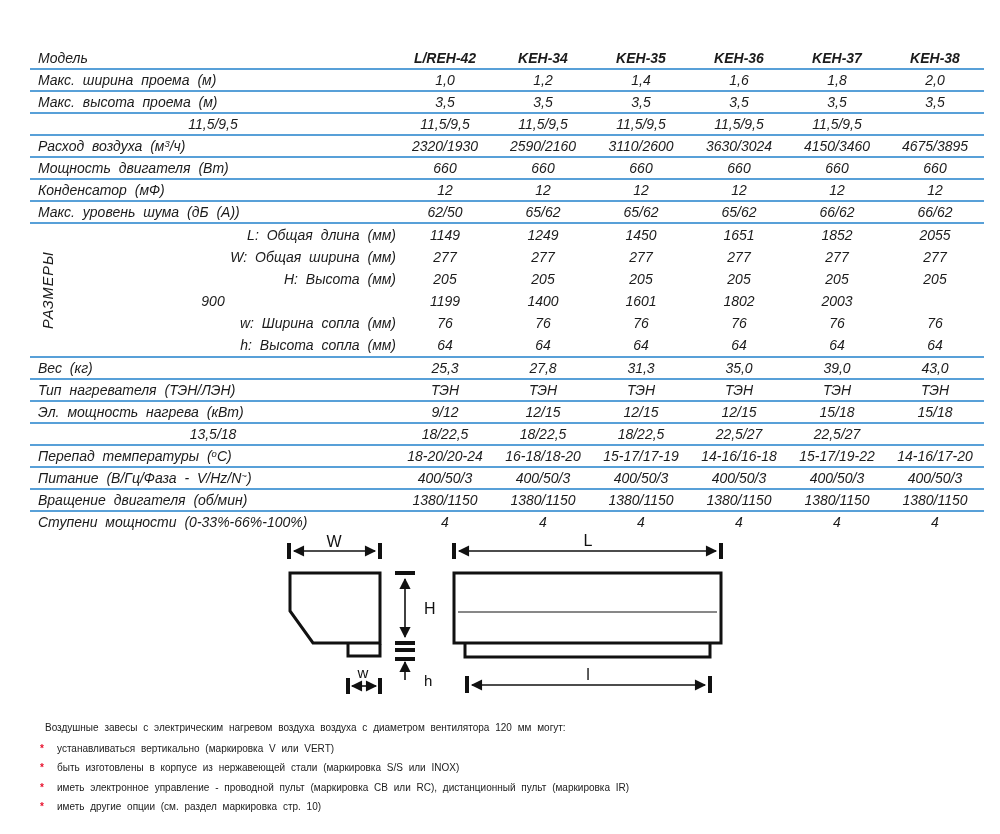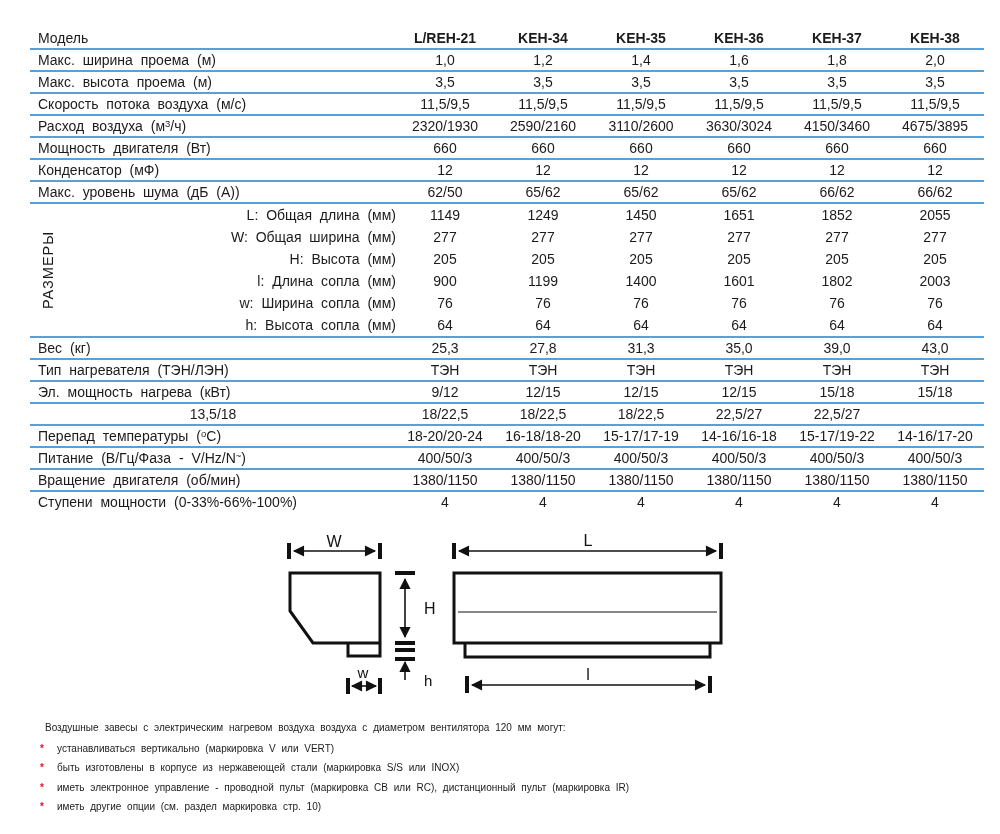--- a/index.html
+++ b/index.html
@@ -7,21 +7,21 @@
     --text:#1b1b1b;
     --red:#e8112d;
     --ink:#111;
   }
   html,body{margin:0;padding:0;}
   body{
     width:1000px;height:834px;background:#ffffff;
     font-family:"Liberation Sans", sans-serif;color:var(--text);
     position:relative;overflow:hidden;
   }
-  .spec-table{position:absolute;left:30px;top:28px;width:954px;}
+  .spec-table{position:absolute;left:30px;top:48px;width:954px;font-style:italic;}
   .trow{
     display:grid;grid-template-columns:366px repeat(6,98px);
     align-items:center;height:20px;border-bottom:2px solid var(--rule);
   }
   .trow.no-sep{border-bottom:none;}
   .cell{font-size:14px;line-height:20px;white-space:nowrap;}
   .cell.label{padding-left:8px;word-spacing:4px;}
   .cell.val{text-align:center;}
   .trow.header .cell.val{font-weight:bold;}
   sup{font-size:9.5px;vertical-align:4px;line-height:0;}
@@ -40,21 +40,21 @@
   .footer-intro{margin-left:5px;margin-bottom:1px;}
   .bullet{display:flex;}
   .bullet .marker{color:var(--red);font-weight:bold;width:17px;flex:0 0 17px;}
 </style>
 </head>
 <body>
 
 <div class="spec-table">
   <div class="trow header">
     <div class="cell label">Модель</div>
-    <div class="cell val">L/REH-21</div>
+    <div class="cell val">L/REH-42</div>
     <div class="cell val">KEH-34</div>
     <div class="cell val">KEH-35</div>
     <div class="cell val">KEH-36</div>
     <div class="cell val">KEH-37</div>
     <div class="cell val">KEH-38</div>
   </div>
   <div id="rows-top">
       <div class="trow">
         <div class="cell label"><span>Макс. ширина проема (м)</span></div>
         <div class="cell val">1,0</div>
@@ -67,21 +67,20 @@
       <div class="trow">
         <div class="cell label"><span>Макс. высота проема (м)</span></div>
         <div class="cell val">3,5</div>
         <div class="cell val">3,5</div>
         <div class="cell val">3,5</div>
         <div class="cell val">3,5</div>
         <div class="cell val">3,5</div>
         <div class="cell val">3,5</div>
       </div>
       <div class="trow">
-        <div class="cell label"><span>Скорость потока воздуха (м/с)</span></div>
         <div class="cell val">11,5/9,5</div>
         <div class="cell val">11,5/9,5</div>
         <div class="cell val">11,5/9,5</div>
         <div class="cell val">11,5/9,5</div>
         <div class="cell val">11,5/9,5</div>
         <div class="cell val">11,5/9,5</div>
       </div>
       <div class="trow">
         <div class="cell label"><span>Расход воздуха (м</span><sup>3</sup><span>/ч)</span></div>
         <div class="cell val">2320/1930</div>
@@ -143,21 +142,20 @@
         <div class="trow">
           <div class="cell label"><span>H: Высота (мм)</span></div>
           <div class="cell val">205</div>
           <div class="cell val">205</div>
           <div class="cell val">205</div>
           <div class="cell val">205</div>
           <div class="cell val">205</div>
           <div class="cell val">205</div>
         </div>
         <div class="trow">
-          <div class="cell label"><span>l: Длина сопла (мм)</span></div>
           <div class="cell val">900</div>
           <div class="cell val">1199</div>
           <div class="cell val">1400</div>
           <div class="cell val">1601</div>
           <div class="cell val">1802</div>
           <div class="cell val">2003</div>
         </div>
         <div class="trow">
           <div class="cell label"><span>w: Ширина сопла (мм)</span></div>
           <div class="cell val">76</div>

